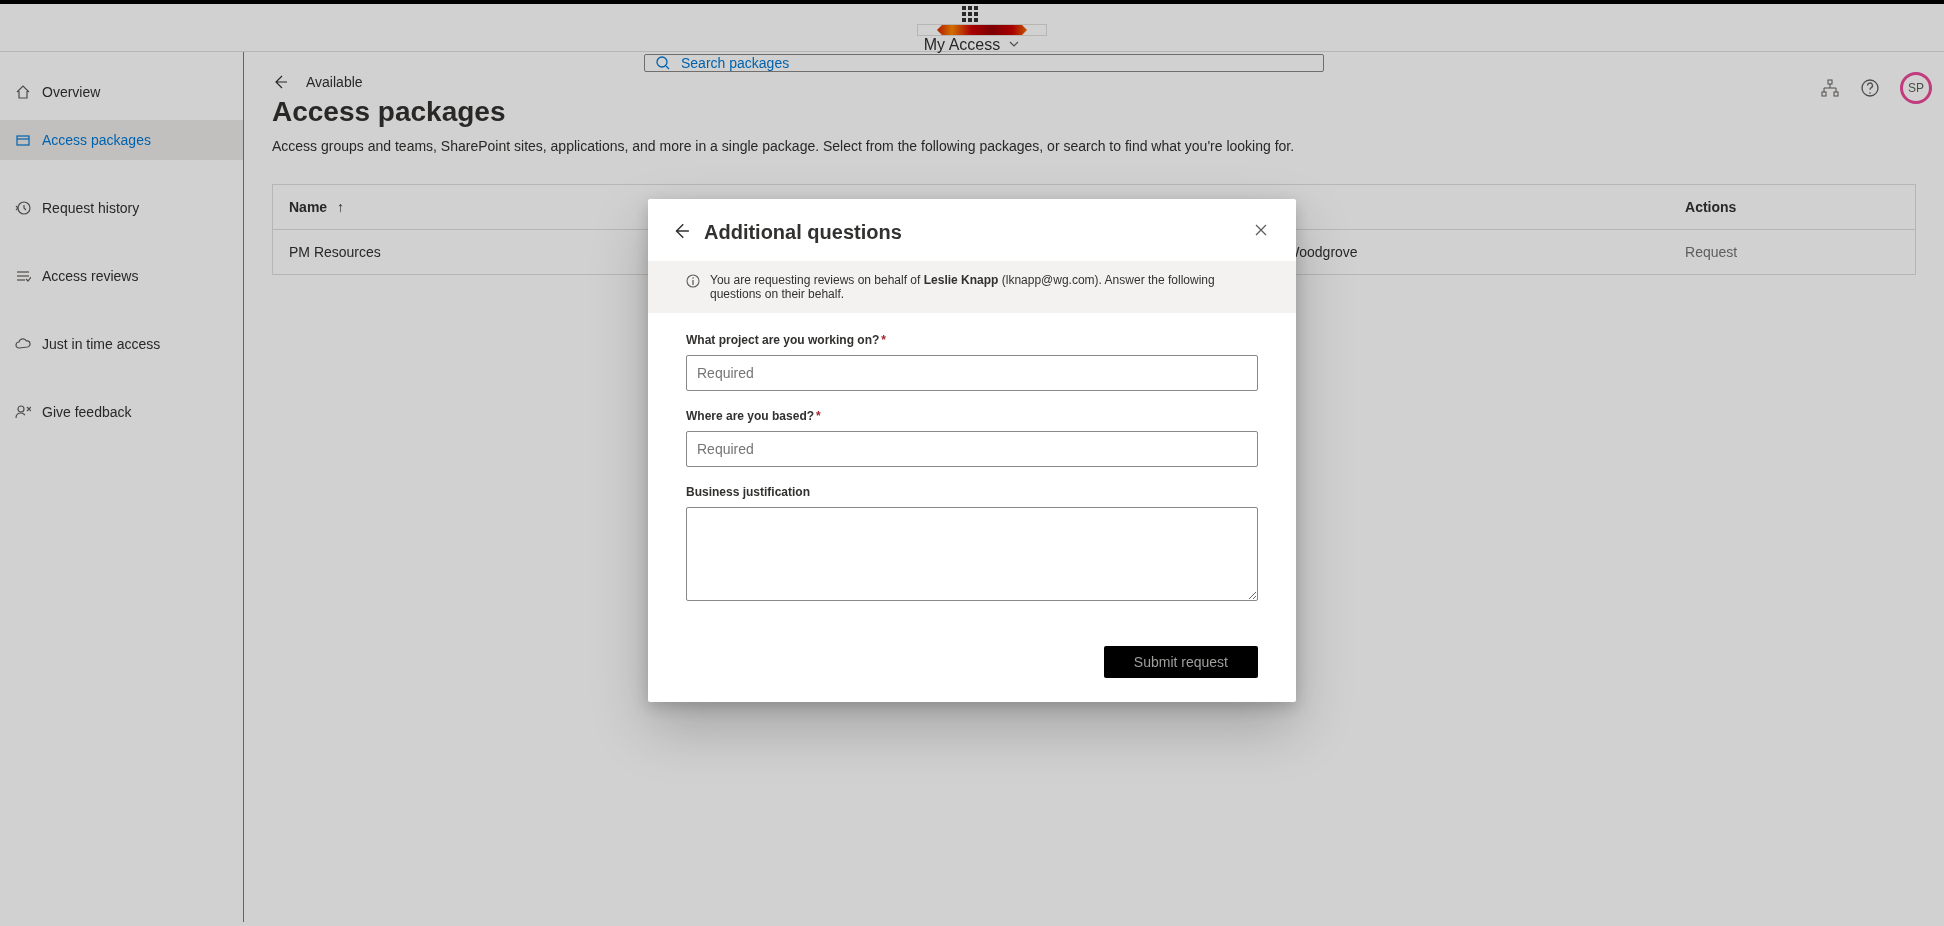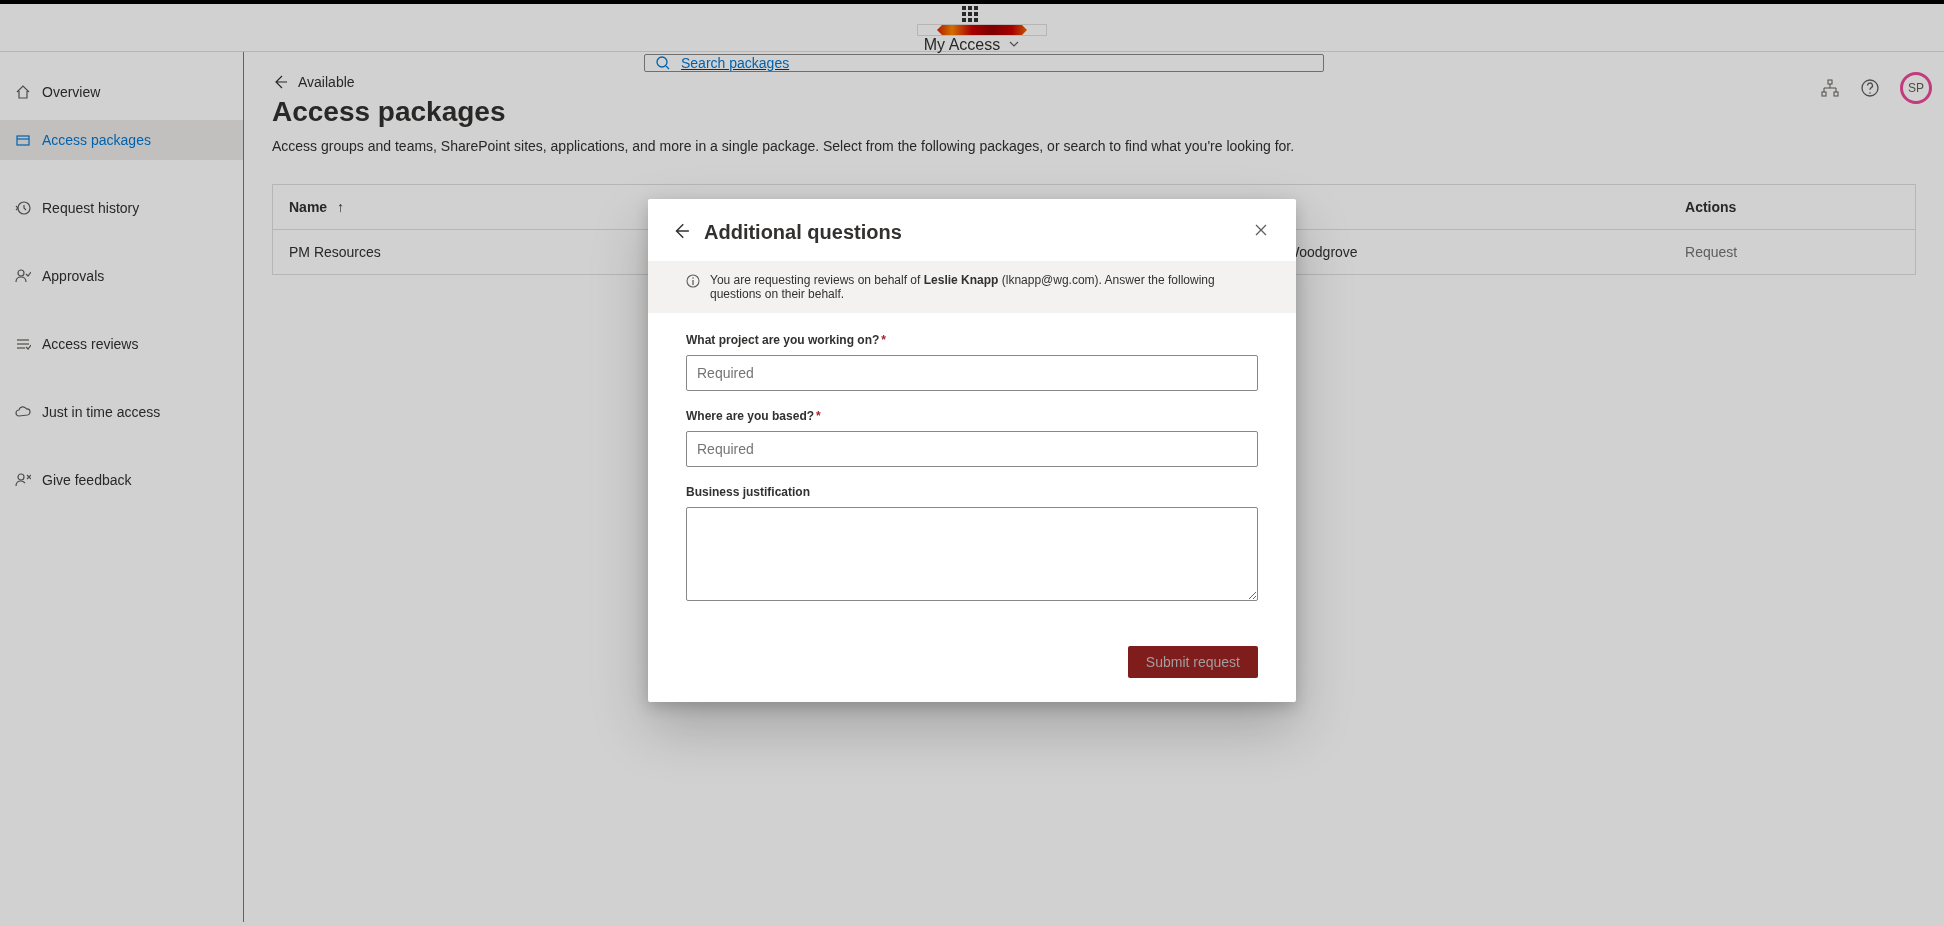--- a/index.html
+++ b/index.html
@@ -81,21 +81,20 @@
     .search-wrap {
       margin-left: 24px;
       width: 680px;
       height: 32px;
       background: #fff;
       border: 1px solid #8a8886;
       border-radius: 2px;
       display: flex;
       align-items: center;
       padding: 0 10px;
-      text-decoration: underline;
     }
     .search-wrap svg {
       width: 16px;
       height: 16px;
       margin-right: 10px;
     }
     .search-wrap input {
       border: none;
       outline: none;
       flex: 1;
@@ -173,21 +172,21 @@
       width: 16px;
       height: 16px;
     }
     .content {
       flex: 1;
       padding: 22px 28px;
     }
     .back-link {
       display: flex;
       align-items: flex-start;
-      gap: 10px;
+      gap: 18px;
       font-size: 14px;
       color: #323130;
       cursor: pointer;
       margin-bottom: 6px;
     }
     .page-title {
       font-size: 28px;
       font-weight: 600;
       margin-bottom: 10px;
     }
@@ -301,23 +300,23 @@
     .textarea {
       height: 94px;
       resize: both;
     }
     .dialog-footer {
       display: flex;
       justify-content: flex-end;
       padding: 0 38px 24px 38px;
     }
     .submit-btn {
-      background: #7f1d1d;
+      background: #000000;
       border: none;
-      padding: 8px 18px;
+      padding: 8px 30px;
       font-size: 14px;
       color: #a19f9d;
       cursor: not-allowed;
       border-radius: 2px;
     }
   </style>
 </head>
 <body>
 
 <div class="header">
@@ -393,29 +392,20 @@
       <span>Access packages</span>
     </div>
     <div class="nav-item">
       <span class="nav-icon">
         <svg viewBox="0 0 16 16">
             <circle cx="9" cy="8" r="6" stroke="#605e5c" fill="none" stroke-width="1.2"></circle>
             <path d="M9 5 V8 L11 10 M3 8 L1 6 M3 8 L1 10" stroke="#605e5c" fill="none" stroke-width="1.2"></path>
           </svg>
       </span>
       <span>Request history</span>
-    </div>
-    <div class="nav-item">
-      <span class="nav-icon">
-        <svg viewBox="0 0 16 16">
-            <circle cx="6" cy="5" r="3" stroke="#605e5c" fill="none" stroke-width="1.2"></circle>
-            <path d="M1 14 C1 11 3 9 6 9 C9 9 11 11 11 14 M11 6 L13 8 L16 4" stroke="#605e5c" fill="none" stroke-width="1.2"></path>
-          </svg>
-      </span>
-      <span>Approvals</span>
     </div>
     <div class="nav-item">
       <span class="nav-icon">
         <svg viewBox="0 0 16 16">
             <line x1="2" y1="4" x2="14" y2="4" stroke="#605e5c" stroke-width="1.2"></line>
             <line x1="2" y1="8" x2="14" y2="8" stroke="#605e5c" stroke-width="1.2"></line>
             <line x1="2" y1="12" x2="10" y2="12" stroke="#605e5c" stroke-width="1.2"></line>
             <path d="M11 11 L13 13 L16 9" stroke="#605e5c" fill="none" stroke-width="1.2"></path>
           </svg>
       </span>

